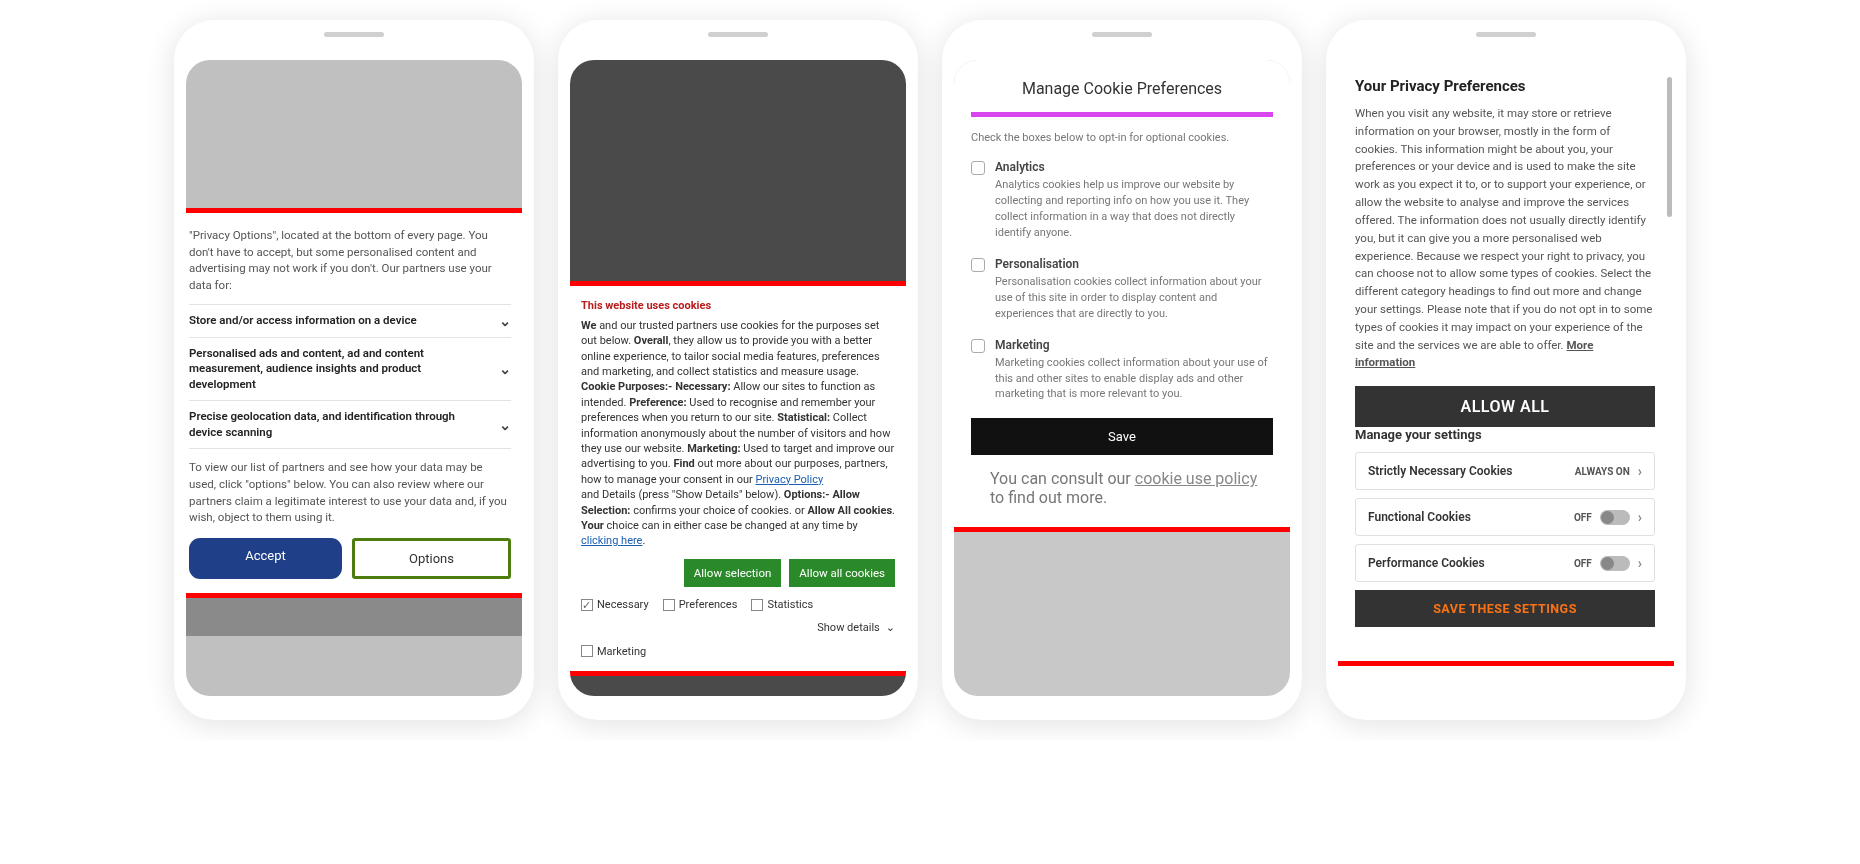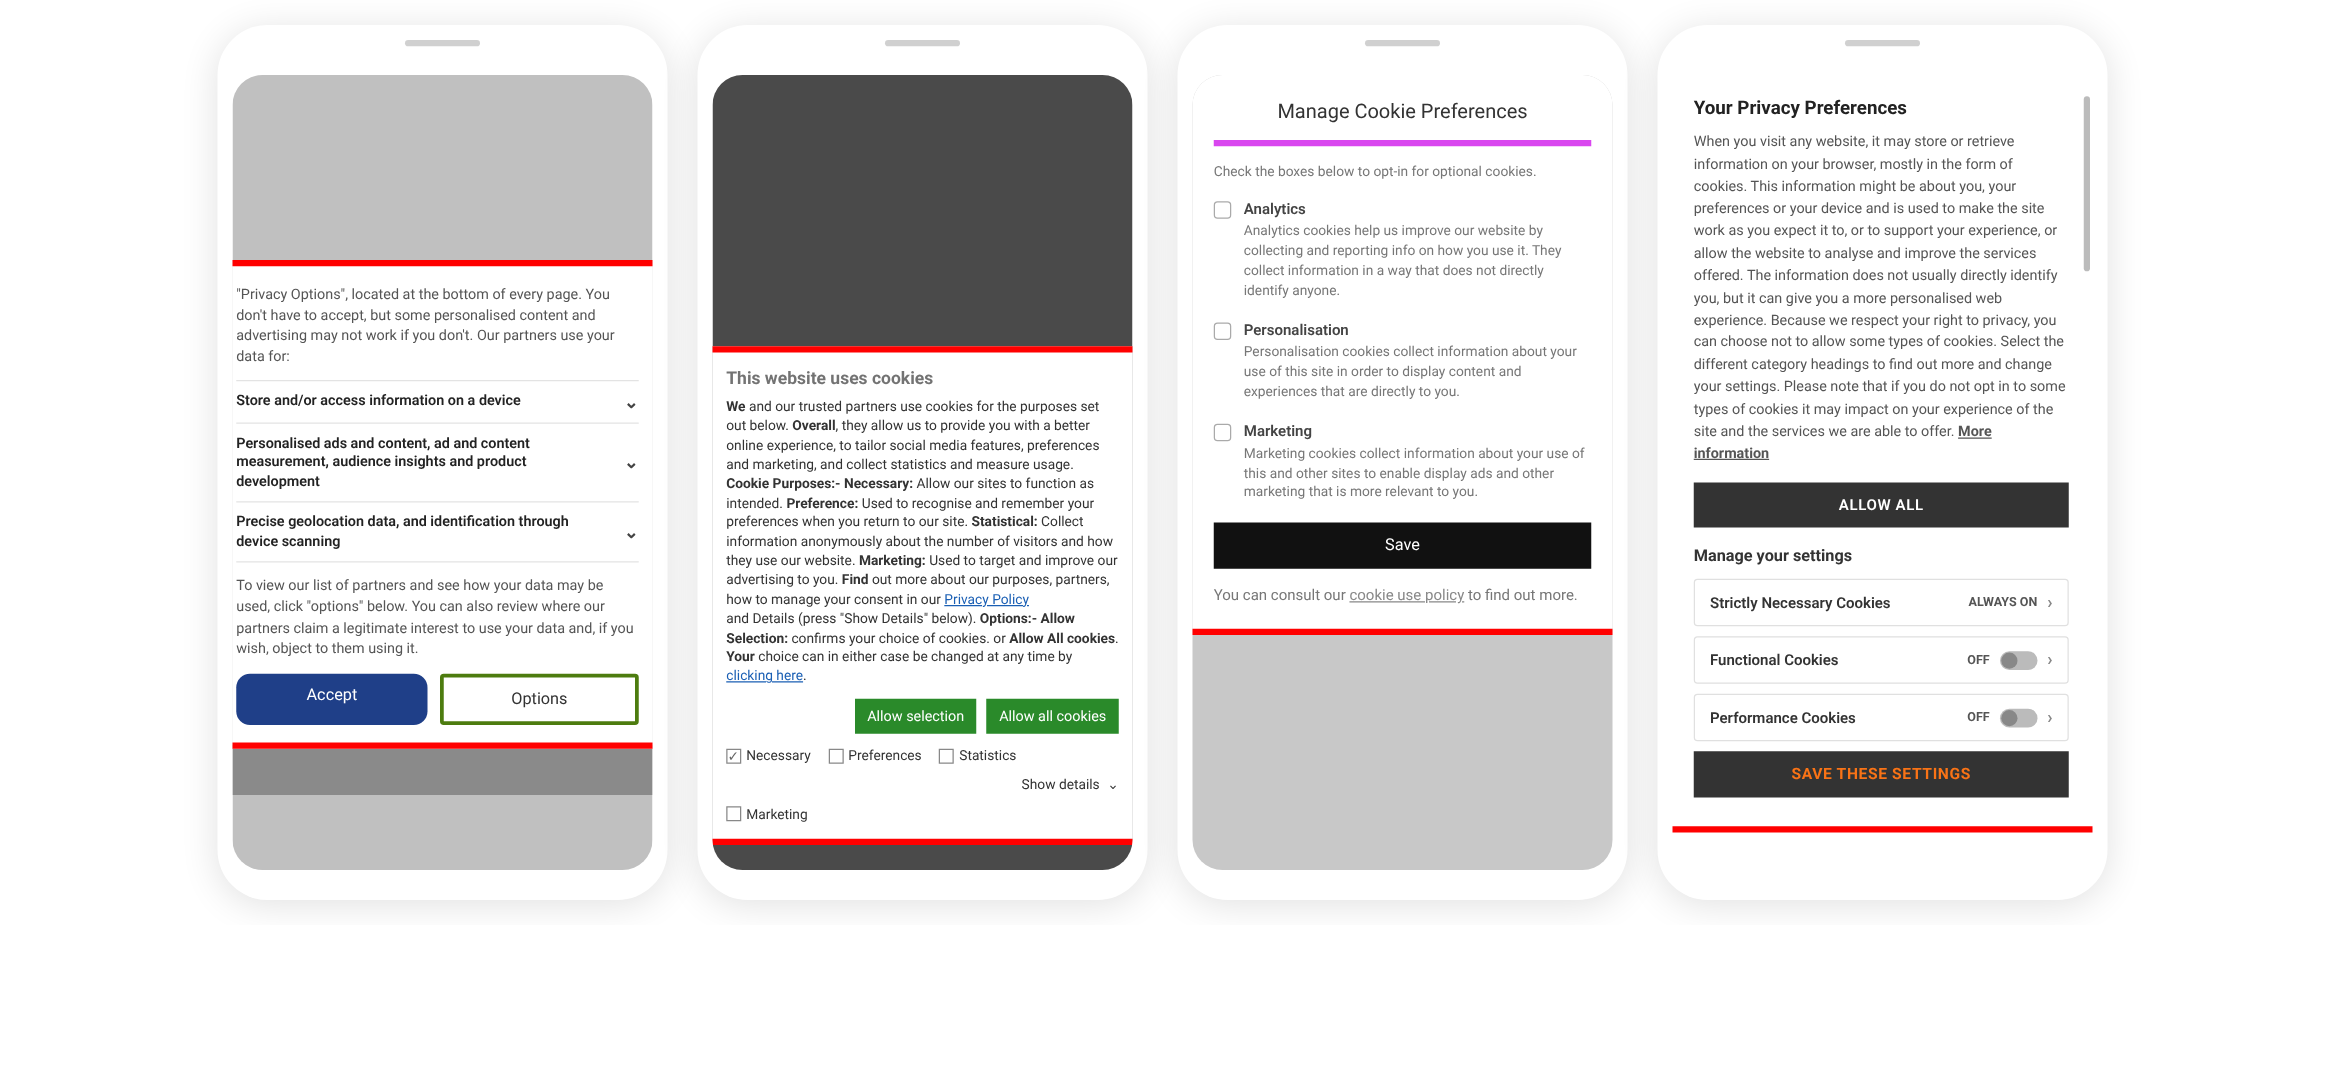--- a/index.html
+++ b/index.html
@@ -65,21 +65,21 @@
 .p1-options { background:#fff; border:3px solid #4d7c0f; color:#333; }
 .p1-underbar { position:absolute; left:0; right:0; bottom:60px; height:40px; background:#8a8a8a; }
 .chev { font-size:14px; color:#444; }
 
 .p2-bg { background:#4a4a4a; width:100%; height:100%; }
 .p2-panel {
   position:absolute; left:-8px; right:-8px; bottom:20px;
   background:#fff; padding:12px 14px;
   font-size:11px; color:#333; line-height:1.4;
 }
-.p2-title { font-weight:700; font-size:14px; margin-bottom:4px; color:#737373; }
+.p2-title { font-weight:700; font-size:11px; margin-bottom:4px; color:#b91c1c; }
 .p2-body a { color:#1a5fb4; text-decoration:underline; }
 .p2-body b { font-weight:700; }
 .p2-btns { display:flex; justify-content:flex-end; gap:8px; margin-top:10px; }
 .p2-btn { background:#2a8a2a; color:#fff; padding:6px 10px; font-size:11.5px; cursor:pointer; }
 .p2-checks { display:flex; flex-wrap:wrap; gap:8px 14px; margin-top:10px; font-size:11px; align-items:center; }
 .p2-check { display:flex; align-items:center; gap:4px; }
 .p2-cb { width:12px; height:12px; border:1px solid #888; display:inline-block; position:relative; }
 .p2-cb.checked::after { content:"✓"; position:absolute; top:-2px; left:0; font-size:11px; color:#666; }
 .p2-details { margin-left:auto; display:flex; align-items:center; gap:6px; cursor:pointer; }
 
@@ -88,33 +88,33 @@
   background:#fff; padding:20px 18px;
   font-size:11px; color:#777;
 }
 .p3-title { text-align:center; font-size:16px; color:#333; padding-bottom:14px; border-bottom:5px solid #d946ef; margin-bottom:14px; }
 .p3-sub { margin-bottom:16px; }
 .p3-item { display:flex; gap:10px; margin-bottom:16px; }
 .p3-cb { width:14px; height:14px; border:1.5px solid #aaa; border-radius:3px; flex-shrink:0; margin-top:1px; cursor:pointer; }
 .p3-it-title { font-weight:600; color:#444; font-size:12px; margin-bottom:3px; }
 .p3-it-desc { line-height:1.45; }
 .p3-save { background:#111; color:#fff; text-align:center; padding:11px 0; font-size:13px; cursor:pointer; margin-top:4px; }
-.p3-foot { margin-top:14px; font-size:12px; }
+.p3-foot { margin-top:14px; font-size:16px;margin-left:19px; }
 .p3-foot a { color:#888; text-decoration:underline; }
 
 .p4-panel {
   position:absolute; left:-6px; right:-6px; top:-6px; bottom:30px;
   background:#fff; padding:18px 20px 18px 18px;
   font-size:11.5px; color:#555;
   overflow:hidden;
 }
 .p4-title { font-weight:700; color:#222; font-size:15px; margin-bottom:10px; }
 .p4-body { line-height:1.55; margin-bottom:14px; }
 .p4-body b { font-weight:700; }
-.p4-allow { background:#333; color:#fff; text-align:center; padding:11px 0; font-size:12px; font-weight:600; letter-spacing:0.5px; cursor:pointer; margin-bottom:16px; }
+.p4-allow { background:#333; color:#fff; text-align:center; padding:11px 0; font-size:16px; font-weight:600; letter-spacing:0.5px; cursor:pointer; }
 .p4-mng { font-weight:700; color:#333; font-size:13px; margin-bottom:10px; }
 .p4-row {
   border:1px solid #e0e0e0; border-radius:3px;
   padding:10px 12px; display:flex; align-items:center;
   justify-content:space-between; margin-bottom:8px;
   font-size:12px; font-weight:600; color:#333;
 }
 .p4-row .right { display:flex; align-items:center; gap:8px; font-size:10px; font-weight:700; color:#555; }
 .p4-toggle { width:30px; height:15px; background:#bbb; border-radius:8px; position:relative; cursor:pointer; }
 .p4-toggle::after { content:""; position:absolute; width:13px; height:13px; background:#888; border-radius:50%; top:1px; left:1px; }

